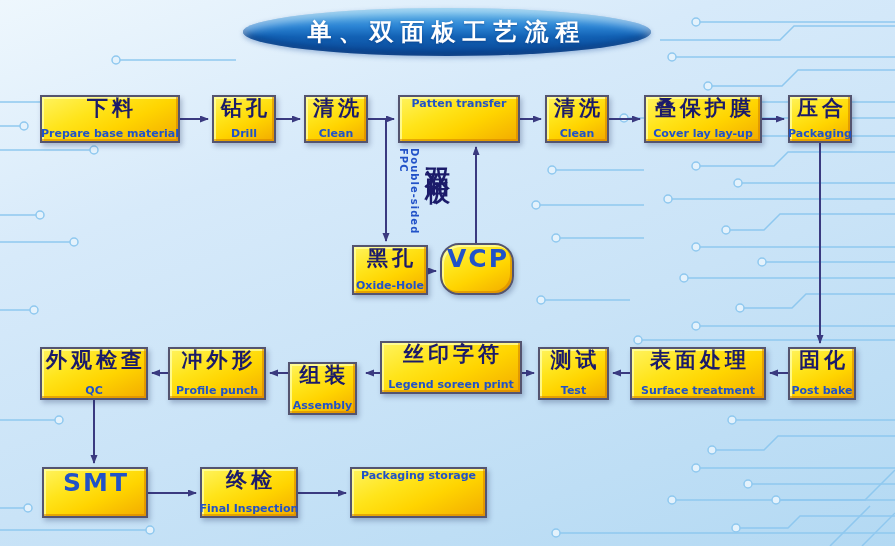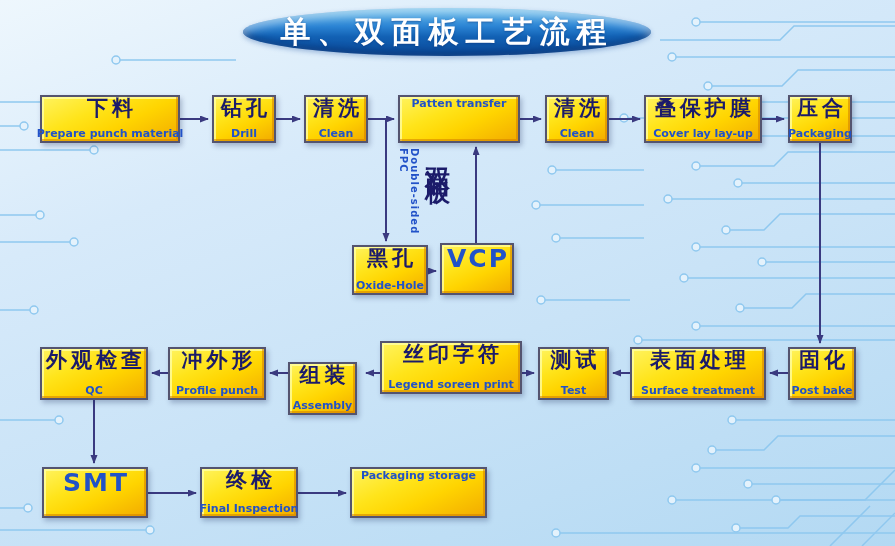--- a/index.html
+++ b/index.html
@@ -15,21 +15,21 @@
   #traces path{fill:none;stroke:var(--trace);stroke-width:1.5;}
   #traces circle{fill:#e4f2fc;stroke:var(--trace);stroke-width:1.5;}
   .title{
     position:absolute;left:243px;top:8px;width:408px;height:48px;z-index:3;
     border-radius:50%;
     background:linear-gradient(#6fc2ee 0%,#2b84d4 38%,#1261b4 60%,#0a4898 100%);
     box-shadow:inset 0 5px 8px rgba(255,255,255,.45), inset 0 -4px 6px rgba(4,40,100,.45), 0 2px 5px rgba(30,80,160,.35);
     display:flex;align-items:center;justify-content:center;
   }
   .title .title-text{
-    color:var(--title-text);font-weight:bold;font-size:30px;letter-spacing:7px;
+    color:var(--title-text);font-weight:bold;font-size:24px;letter-spacing:7px;
     text-shadow:0 1px 2px rgba(10,50,120,.5);white-space:nowrap;
   }
   .node{
     position:absolute;z-index:3;box-sizing:border-box;
     background:linear-gradient(155deg,#fff35e 0%,#ffe41a 35%,#ffd400 60%,#f2ab00 100%);
     border:2px solid var(--box-border);
     box-shadow:inset -2px -2px 0 rgba(210,125,0,.55), inset 2px 2px 0 rgba(255,255,170,.75), 2px 3px 5px rgba(20,40,90,.28);
     display:flex;flex-direction:column;align-items:center;justify-content:space-between;
   }
   .node .zh{font-weight:bold;font-size:21px;line-height:1.12;color:var(--zh);letter-spacing:4px;white-space:nowrap;text-indent:4px;}
@@ -163,21 +163,21 @@
   </div>
 
   <div class="branch-label">
     <span class="branch-en">Double-sided FPC</span>
     <span class="branch-zh">双面板</span>
   </div>
 
   <div id="nodes">
       <div class="node" style="left: 40px; top: 95px; width: 140px; height: 48px;">
         <span class="zh">下料</span>
-        <span class="en">Prepare punch material</span>
+        <span class="en">Prepare base material</span>
       </div>
       <div class="node" style="left: 212px; top: 95px; width: 64px; height: 48px;">
         <span class="zh">钻孔</span>
         <span class="en">Drill</span>
       </div>
       <div class="node" style="left: 304px; top: 95px; width: 64px; height: 48px;">
         <span class="zh">清洗</span>
         <span class="en">Clean</span>
       </div>
       <div class="node" style="left: 398px; top: 95px; width: 122px; height: 48px;">
@@ -192,21 +192,21 @@
         <span class="en">Cover lay lay-up</span>
       </div>
       <div class="node" style="left: 788px; top: 95px; width: 64px; height: 48px;">
         <span class="zh">压合</span>
         <span class="en">Packaging</span>
       </div>
       <div class="node" style="left: 352px; top: 245px; width: 76px; height: 50px;">
         <span class="zh">黑孔</span>
         <span class="en">Oxide-Hole</span>
       </div>
-      <div class="node latin" style="left: 440px; top: 243px; width: 74px; height: 52px;">
+      <div class="node latin" style="left: 440px; top: 243px; width: 74px; height: 52px; border-radius: 19px;">
         <span class="zh">VCP</span>
       </div>
       <div class="node" style="left: 40px; top: 347px; width: 108px; height: 53px;">
         <span class="zh">外观检查</span>
         <span class="en">QC</span>
       </div>
       <div class="node" style="left: 168px; top: 347px; width: 98px; height: 53px;">
         <span class="zh">冲外形</span>
         <span class="en">Profile punch</span>
       </div>

